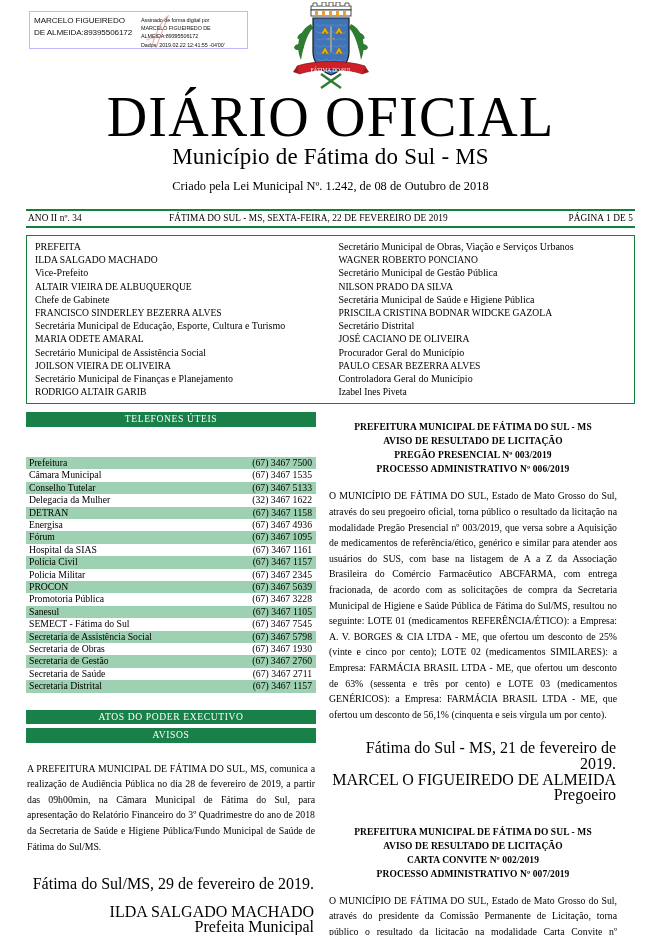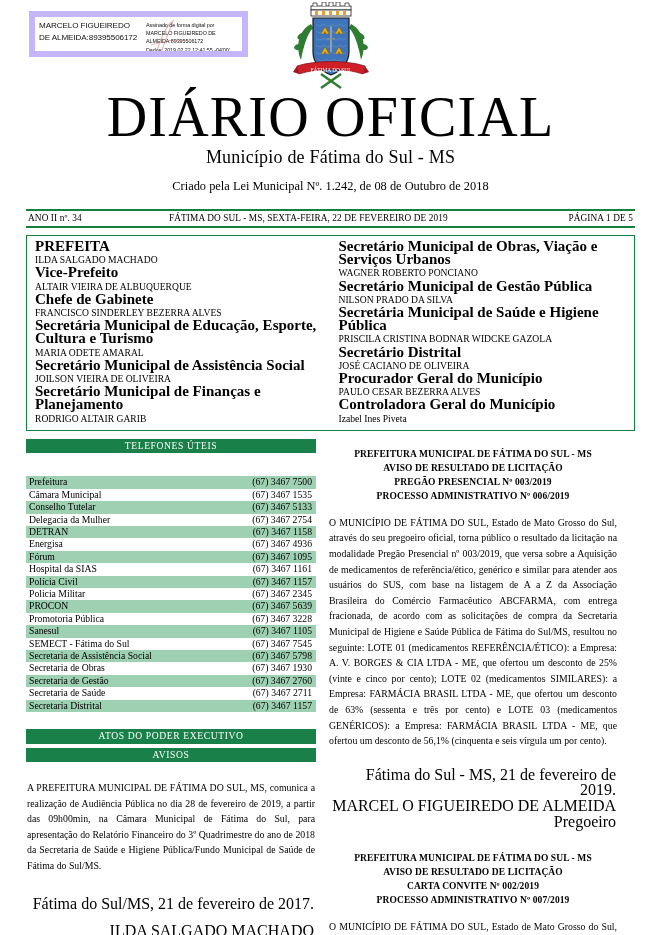--- a/index.html
+++ b/index.html
@@ -23,22 +23,22 @@
     box-sizing: border-box;
     padding: 0 26px;
   }
 
   
   .sig-stamp {
     position: absolute;
     left: 29px;
     top: 11px;
     width: 219px;
-    height: 46px;
-    border: 6px solid #c4b5fd;
+    height: 38px;
+    border: 1px solid #c4b5fd;
     box-sizing: border-box;
     display: flex;
     overflow: hidden;
     background: #fff;
   }
   .sig-left {
     width: 108px;
     padding: 3px 2px 0 4px;
     box-sizing: border-box;
     font-family: "Liberation Sans", sans-serif;
@@ -86,21 +86,21 @@
   .masthead h1 {
     margin: 0;
     font-size: 56px;
     line-height: 50px;
     font-weight: normal;
     letter-spacing: 1.2px;
     font-family: "Liberation Serif", serif;
   }
   .masthead h2 {
     margin: 4px 0 11px 0;
-    font-size: 18px;
+    font-size: 23px;
     line-height: 22px;
     font-weight: normal;
     letter-spacing: 0.2px;
   }
   .masthead h3 {
     margin: 8px 0 16px 0;
     font-size: 12.4px;
     line-height: 14px;
     font-weight: normal;
   }
@@ -129,23 +129,23 @@
     display: flex;
     padding: 4px 0 5px 0;
   }
   .officials-col {
     width: 50%;
     box-sizing: border-box;
     padding: 0 6px 0 8px;
   }
   .officials-col.right { padding-left: 8px; }
   .off-role {
-    font-size: 15px;
+    font-size: 10px;
     line-height: 13.2px;
-    font-weight: bold;
+    font-weight: normal;
   }
   .off-name {
     font-size: 9.6px;
     line-height: 13.2px;
     font-weight: normal;
   }
 
   
   .columns {
     margin-top: 8px;
@@ -160,21 +160,21 @@
     text-align: center;
     font-size: 9.6px;
     line-height: 14.5px;
     height: 14.5px;
     letter-spacing: 0.6px;
   }
 
   .phone-table {
     width: 100%;
     border-collapse: collapse;
-    margin-top: 23px;
+    margin-top: 30px;
   }
   .phone-table td {
     font-size: 9.7px;
     line-height: 12.4px;
     padding: 0 2px 0 3px;
     white-space: nowrap;
   }
   .phone-table td.num {
     text-align: right;
     padding-right: 4px;
@@ -348,21 +348,21 @@
           <tr>
             <td>Câmara Municipal</td>
             <td class="num">(67) 3467 1535</td>
           </tr>
           <tr class="band">
             <td>Conselho Tutelar</td>
             <td class="num">(67) 3467 5133</td>
           </tr>
           <tr>
             <td>Delegacia da Mulher</td>
-            <td class="num">(67) 3467 2754</td>
+            <td class="num">(32) 3467 1622</td>
           </tr>
           <tr class="band">
             <td>DETRAN</td>
             <td class="num">(67) 3467 1158</td>
           </tr>
           <tr>
             <td>Energisa</td>
             <td class="num">(67) 3467 4936</td>
           </tr>
           <tr class="band">
@@ -422,21 +422,21 @@
 
       <div class="bar-spacer-lg"></div>
       <div class="green-bar">ATOS DO PODER EXECUTIVO</div>
       <div class="bar-spacer-sm"></div>
       <div class="green-bar">AVISOS</div>
 
       <div class="gap-18"></div>
       <p class="body-text">A PREFEITURA MUNICIPAL DE FÁTIMA DO SUL, MS, comunica a realização de Audiência Pública no dia 28 de fevereiro de 2019, a partir das 09h00min, na Câmara Municipal de Fátima do Sul, para apresentação do Relatório Financeiro do 3º Quadrimestre do ano de 2018 da Secretaria de Saúde e Higiene Pública/Fundo Municipal de Saúde de Fátima do Sul/MS.</p>
 
       <div class="gap-22"></div>
-      <p class="sig-line">Fátima do Sul/MS, 21 de fevereiro de 2017.</p>
+      <p class="sig-line">Fátima do Sul/MS, 29 de fevereiro de 2019.</p>
       <div class="gap-12"></div>
       <p class="sig-line">ILDA SALGADO MACHADO</p>
       <p class="sig-line">Prefeita Municipal</p>
     </div>
 
     <div class="col">
       <div class="gap-8"></div>
       <div class="notice-head">PREFEITURA MUNICIPAL DE FÁTIMA DO SUL - MS</div>
       <div class="notice-head">AVISO DE RESULTADO DE LICITAÇÃO</div>
       <div class="notice-head">PREGÃO PRESENCIAL Nº 003/2019</div>

